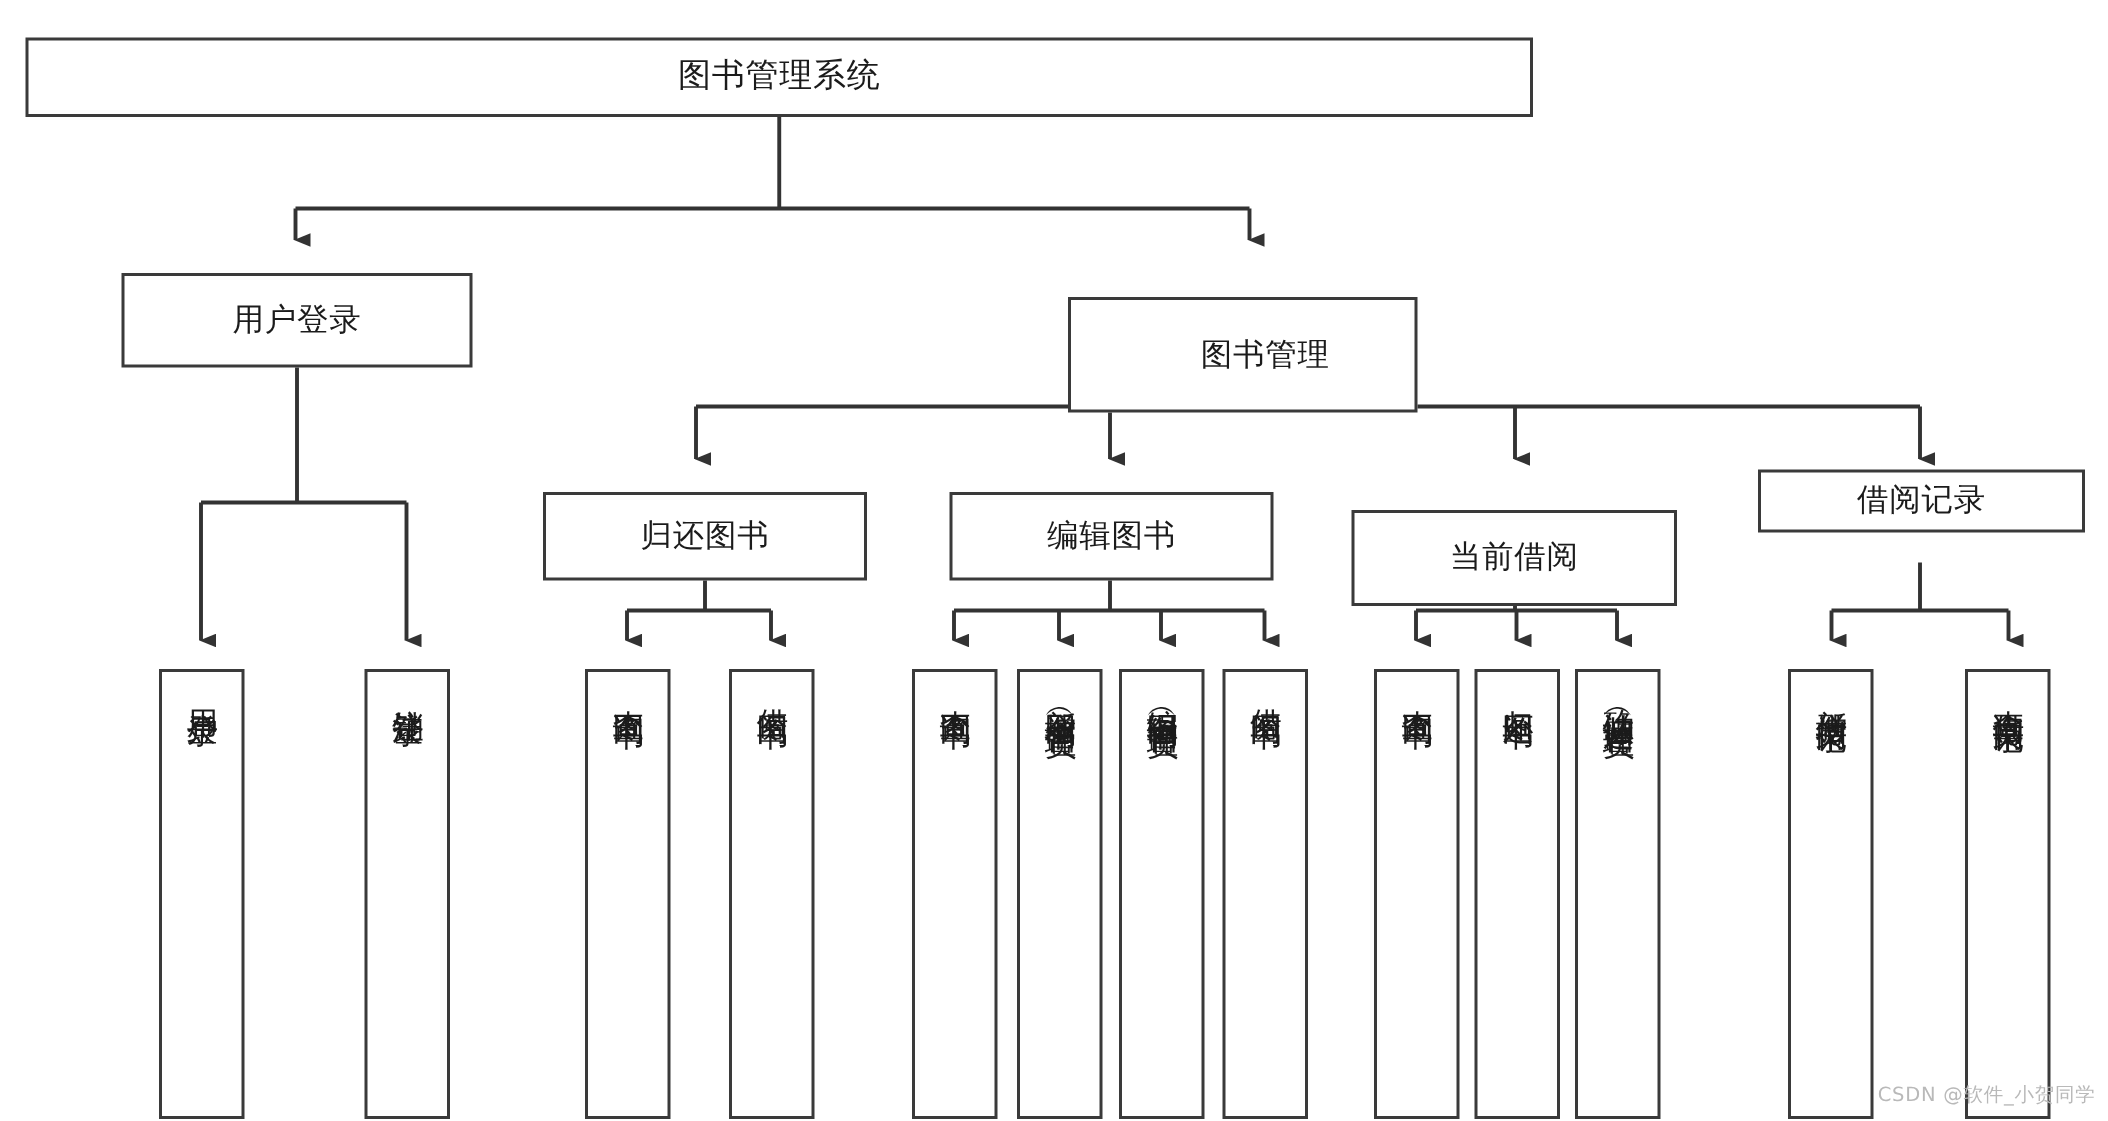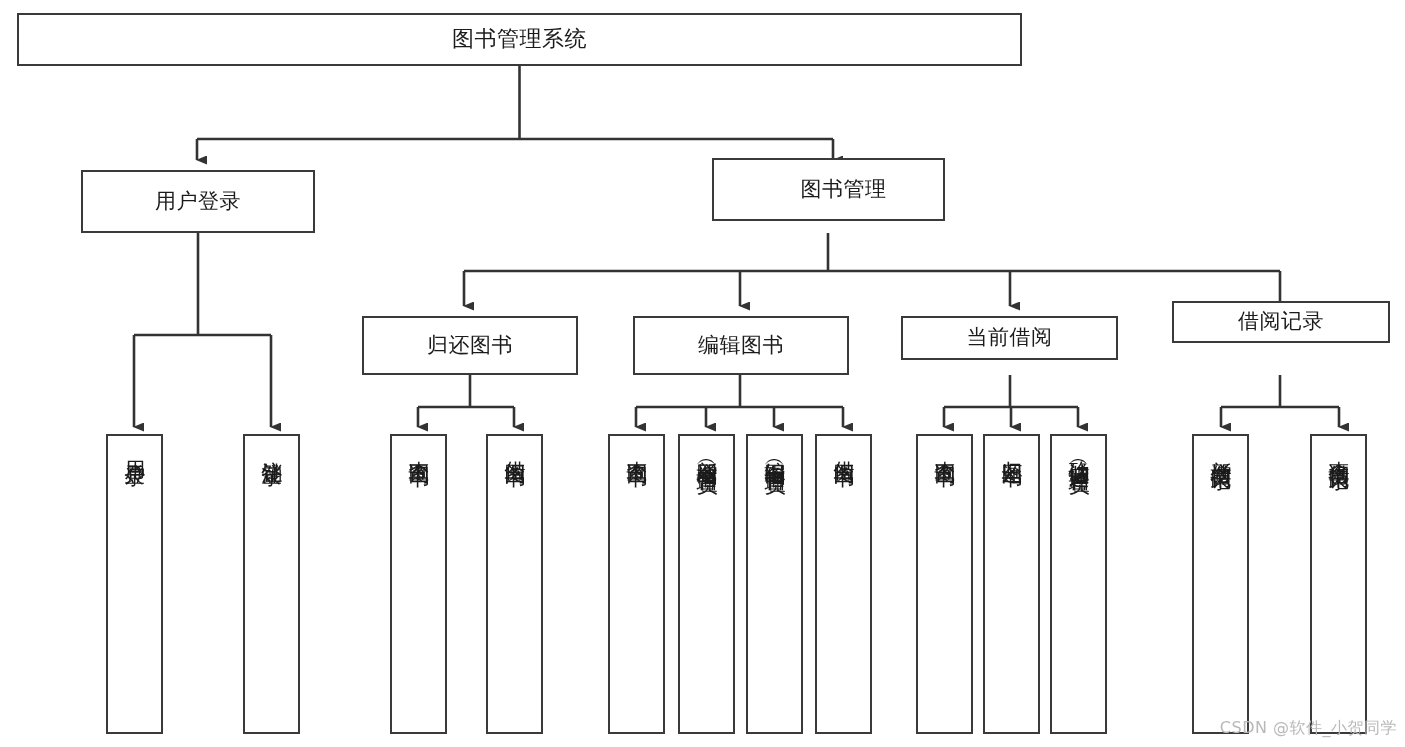--- a/index.html
+++ b/index.html
@@ -28,20 +28,21 @@
   }
   .node {
     position: absolute;
     box-sizing: border-box;
     background: #ffffff;
     border: 2px solid #3a3a3a;
     display: flex;
     align-items: center;
     justify-content: center;
     z-index: 2;
+    margin-top: 12px;
   }
   .node .label {
     color: #1b1b1b;
     line-height: 1.12;
     text-align: center;
     white-space: nowrap;
   }
   
   .node.horiz .label {
     font-size: 21px;
@@ -59,21 +60,21 @@
     writing-mode: vertical-rl;
     text-orientation: upright;
     font-size: 21px;
     letter-spacing: 2px;
     line-height: 1;
   }
   #watermark {
     position: absolute;
     right: 8px;
     bottom: 8px;
-    font-size: 16px;
+    font-size: 13px;
     color: #b9b9b9;
     letter-spacing: 0.5px;
     z-index: 5;
     white-space: nowrap;
   }
 </style>
 </head>
 <body>
 
 <div id="diagram-root">
@@ -128,31 +129,31 @@
     </g>
   </svg>
 
   <div class="node horiz root" style="left:17px; top:13px; width:1005px; height:53px;">
     <span class="label">图书管理系统</span>
   </div>
 
   <div class="node horiz" style="left:81px; top:170px; width:234px; height:63px;">
     <span class="label">用户登录</span>
   </div>
-  <div class="node horiz" style="left:712px; top:158px; width:233px; height:63px;padding-left:30px;">
+  <div class="node horiz" style="left:712px; top:186px; width:233px; height:77px;padding-left:30px;">
     <span class="label">图书管理</span>
   </div>
 
   <div class="node horiz" style="left:362px; top:316px; width:216px; height:59px;">
     <span class="label">归还图书</span>
   </div>
   <div class="node horiz" style="left:633px; top:316px; width:216px; height:59px;">
     <span class="label">编辑图书</span>
   </div>
-  <div class="node horiz" style="left:901px; top:316px; width:217px; height:44px;">
+  <div class="node horiz" style="left:901px; top:328px; width:217px; height:64px;">
     <span class="label">当前借阅</span>
   </div>
   <div class="node horiz" style="left:1172px; top:301px; width:218px; height:42px;">
     <span class="label">借阅记录</span>
   </div>
 
   <div class="node vert" style="left:106px; top:434px; width:57px; height:300px;">
     <span class="label">用户登录</span>
   </div>
   <div class="node vert" style="left:243px; top:434px; width:57px; height:300px;">

